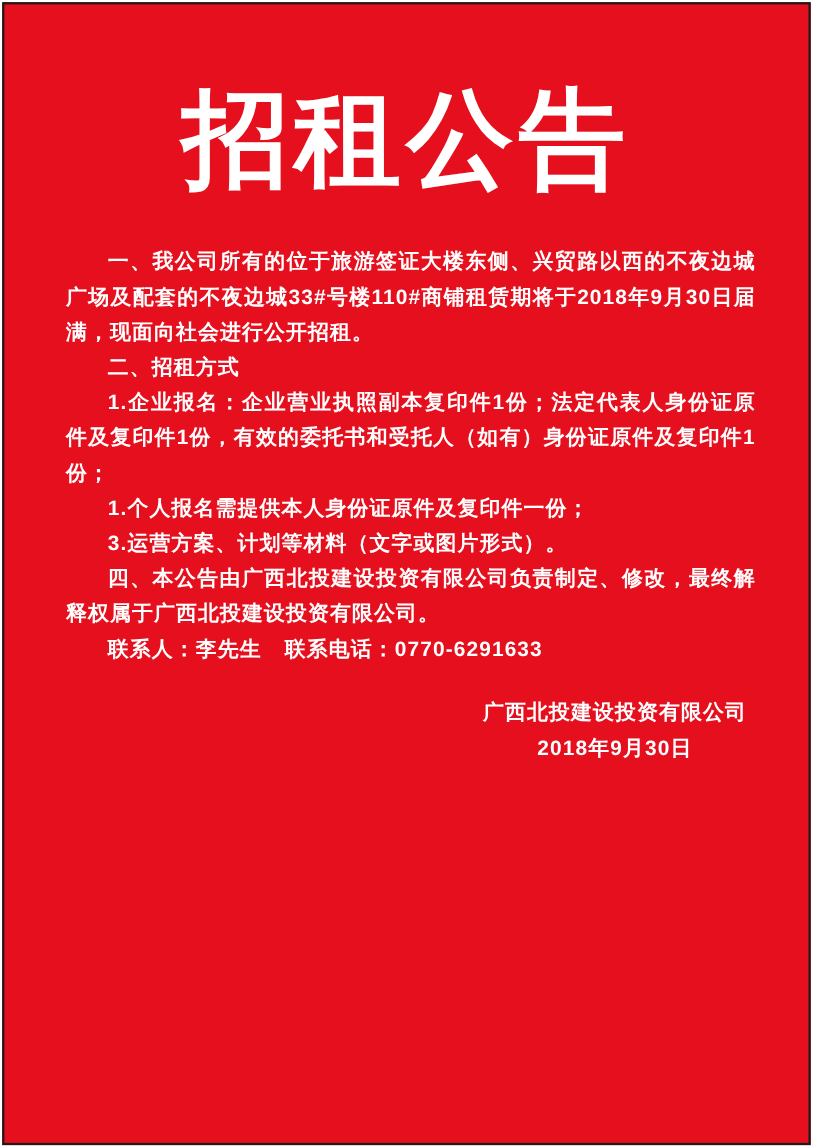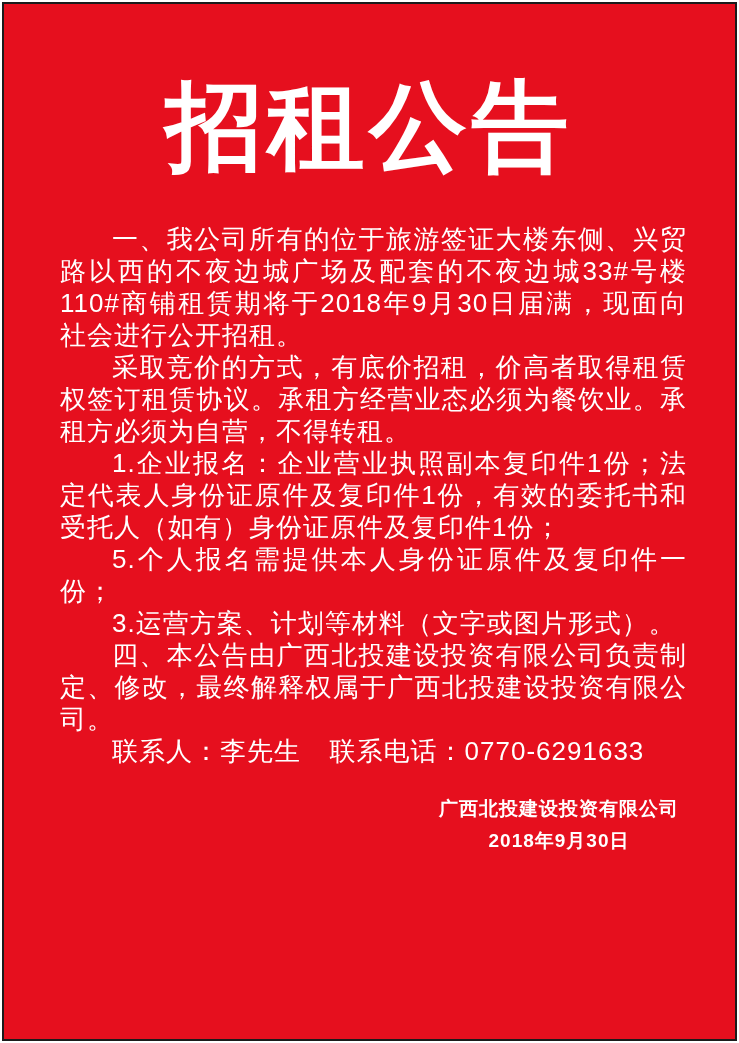--- a/index.html
+++ b/index.html
@@ -38,23 +38,23 @@
     font-size: 97px;
     line-height: 1.08;
     letter-spacing: 5px;
     color: var(--text);
   }
   .body {
     margin: 42px 48px 0 56px;
   }
   .para {
     margin: 0;
-    font-size: 26px;
+    font-size: 19px;
     line-height: 32px;
-    font-weight: normal;
+    font-weight: bold;
     letter-spacing: 1px;
     text-indent: 2em;
     text-align: justify;
     color: var(--text);
   }
   .contact .phone-label { margin-left: 1.1em; }
   .signature {
     margin-top: 26px;
     padding-right: 56px;
     text-align: right;
@@ -75,23 +75,23 @@
 <body>
 
 <div class="page">
   <div class="poster">
 
     <div class="title">招租公告</div>
 
     <div class="body">
       <div id="para-host">
           <p class="para">一、我公司所有的位于旅游签证大楼东侧、兴贸路以西的不夜边城广场及配套的不夜边城33#号楼110#商铺租赁期将于2018年9月30日届满，现面向社会进行公开招租。</p>
-          <p class="para">采取竞价的方式，有底价招租，价高者取得租赁权签订租赁协议。承租方经营业态必须为餐饮业。承租方必须为自营，不得转租。</p>
+          <p class="para">二、招租方式</p>
           <p class="para">1.企业报名：企业营业执照副本复印件1份；法定代表人身份证原件及复印件1份，有效的委托书和受托人（如有）身份证原件及复印件1份；</p>
-          <p class="para">5.个人报名需提供本人身份证原件及复印件一份；</p>
+          <p class="para">1.个人报名需提供本人身份证原件及复印件一份；</p>
           <p class="para">3.运营方案、计划等材料（文字或图片形式）。</p>
           <p class="para">四、本公告由广西北投建设投资有限公司负责制定、修改，最终解释权属于广西北投建设投资有限公司。</p>
         </div>
 
       <p class="para contact">
         <span>联系人：</span><span>李先生</span><span class="phone-label">联系电话：</span><span>0770-6291633</span>
       </p>
     </div>
 
     <div class="signature">

